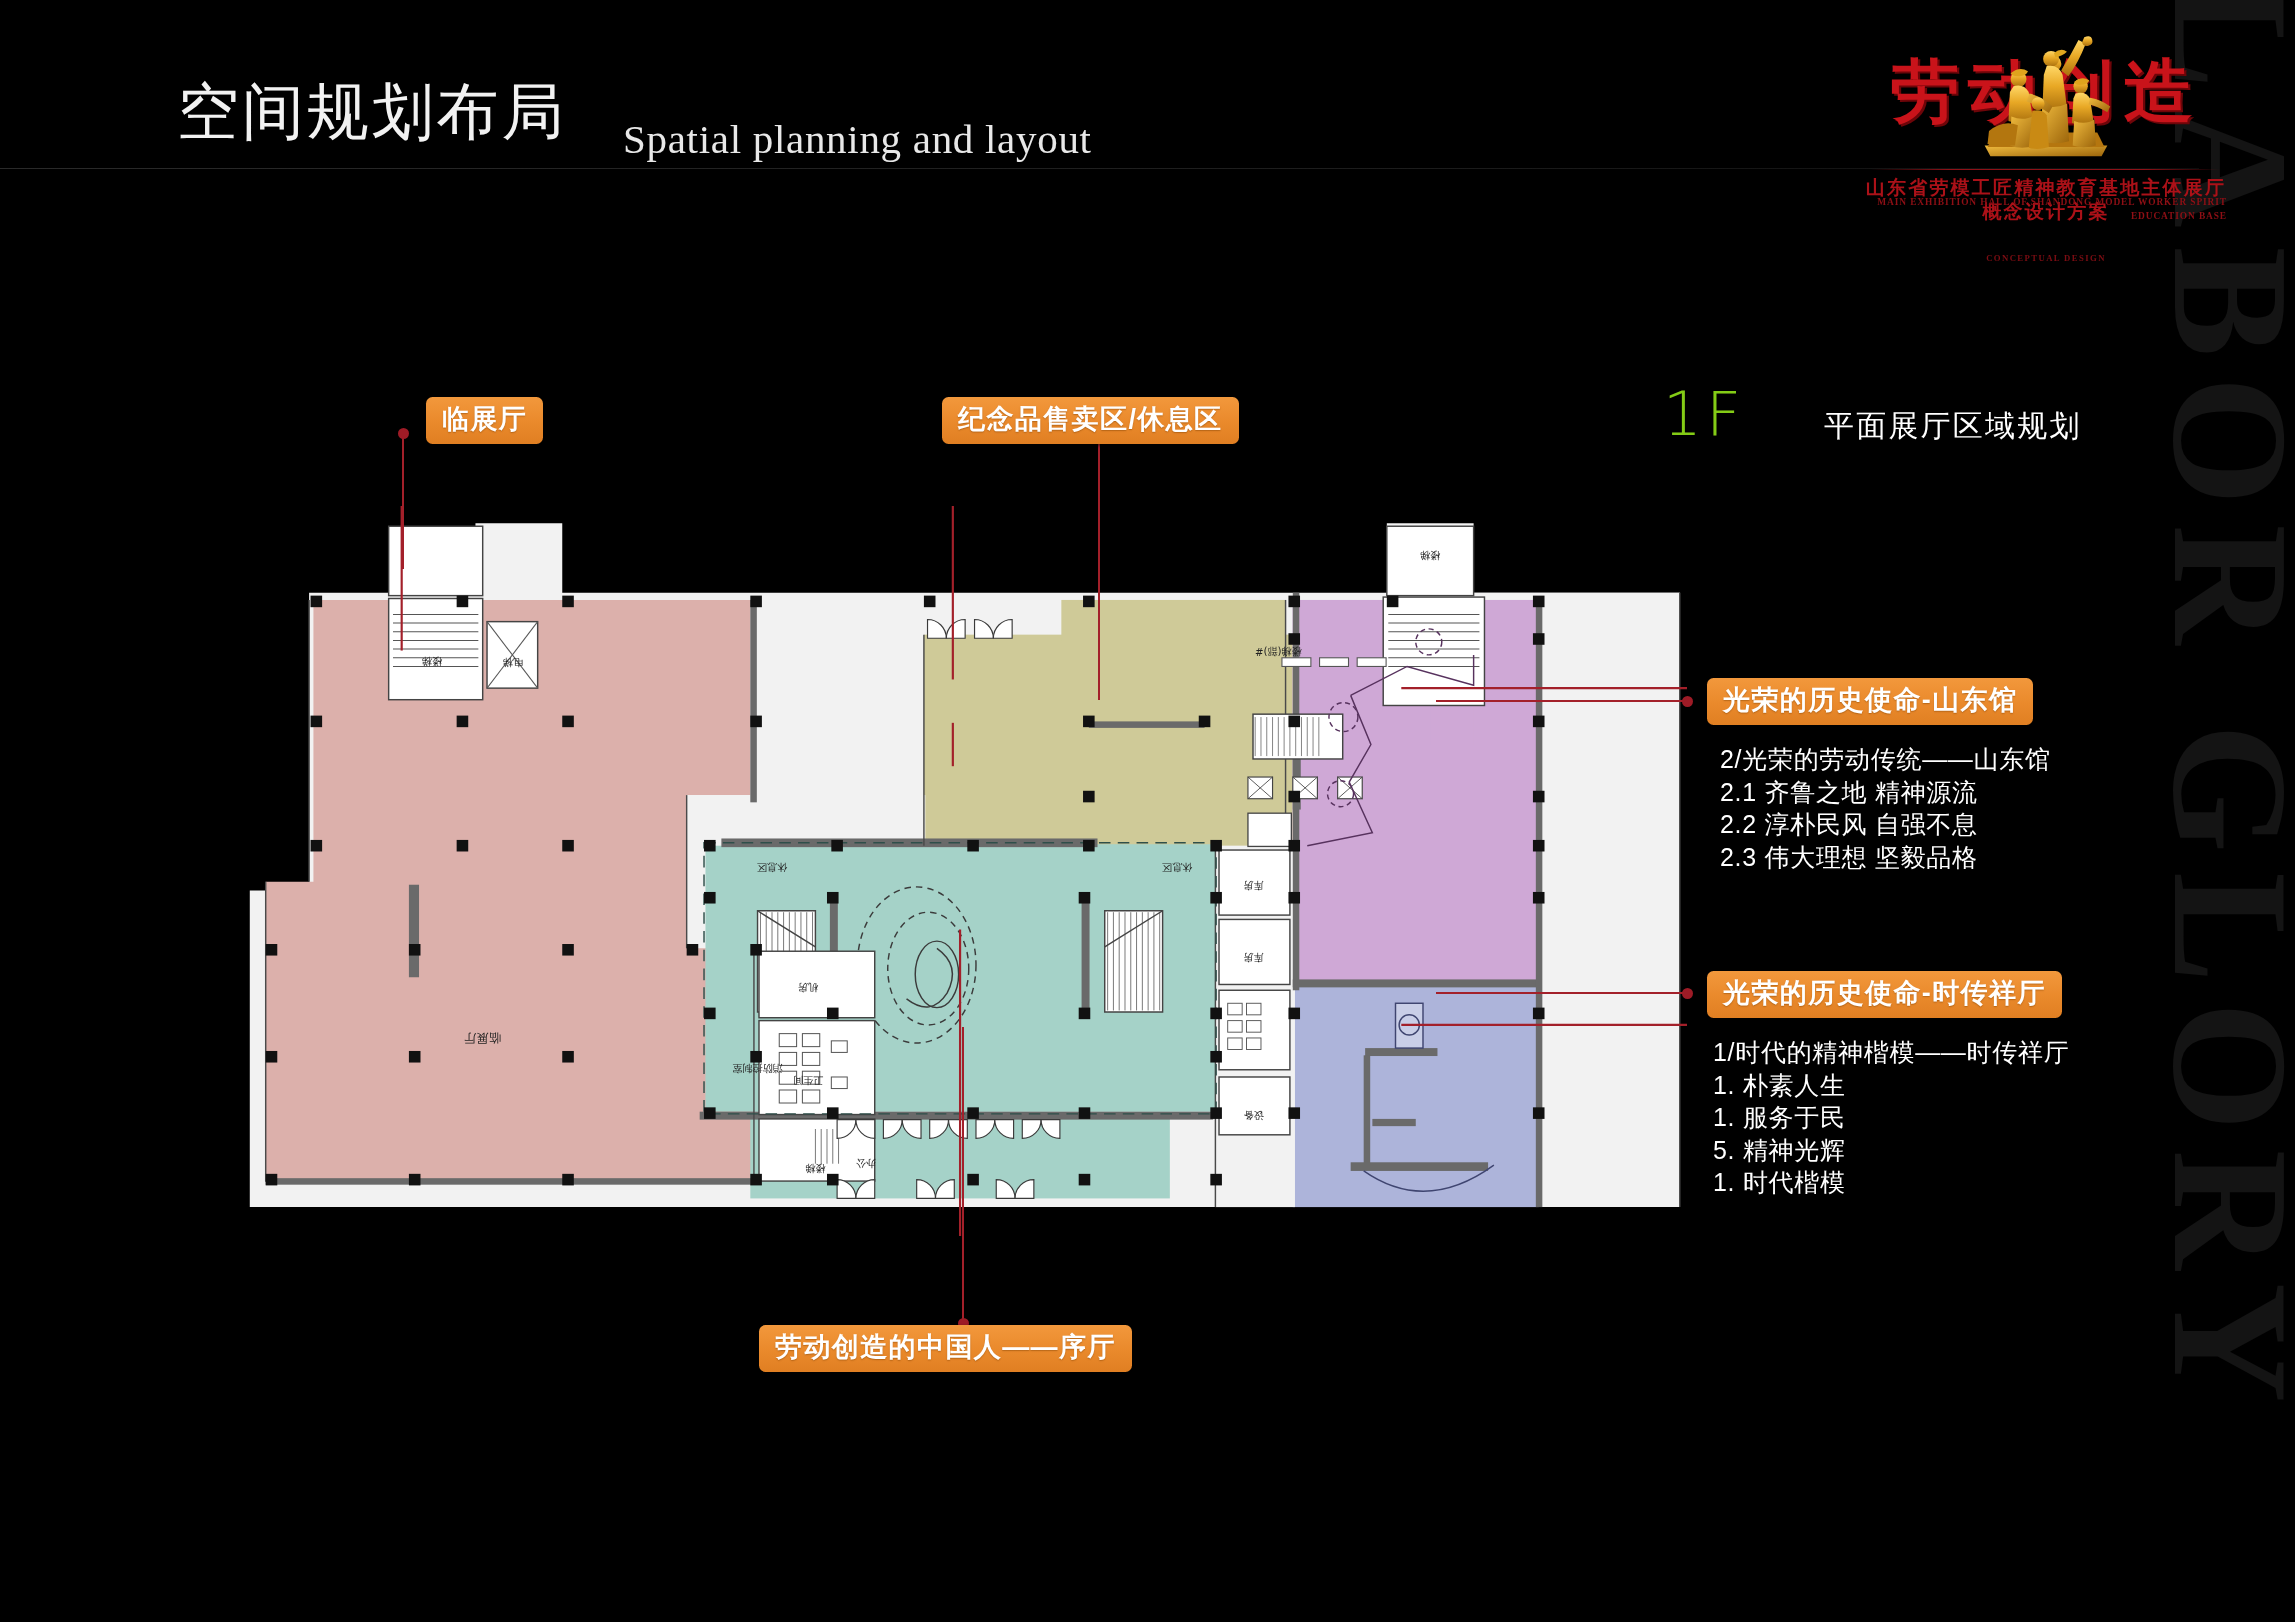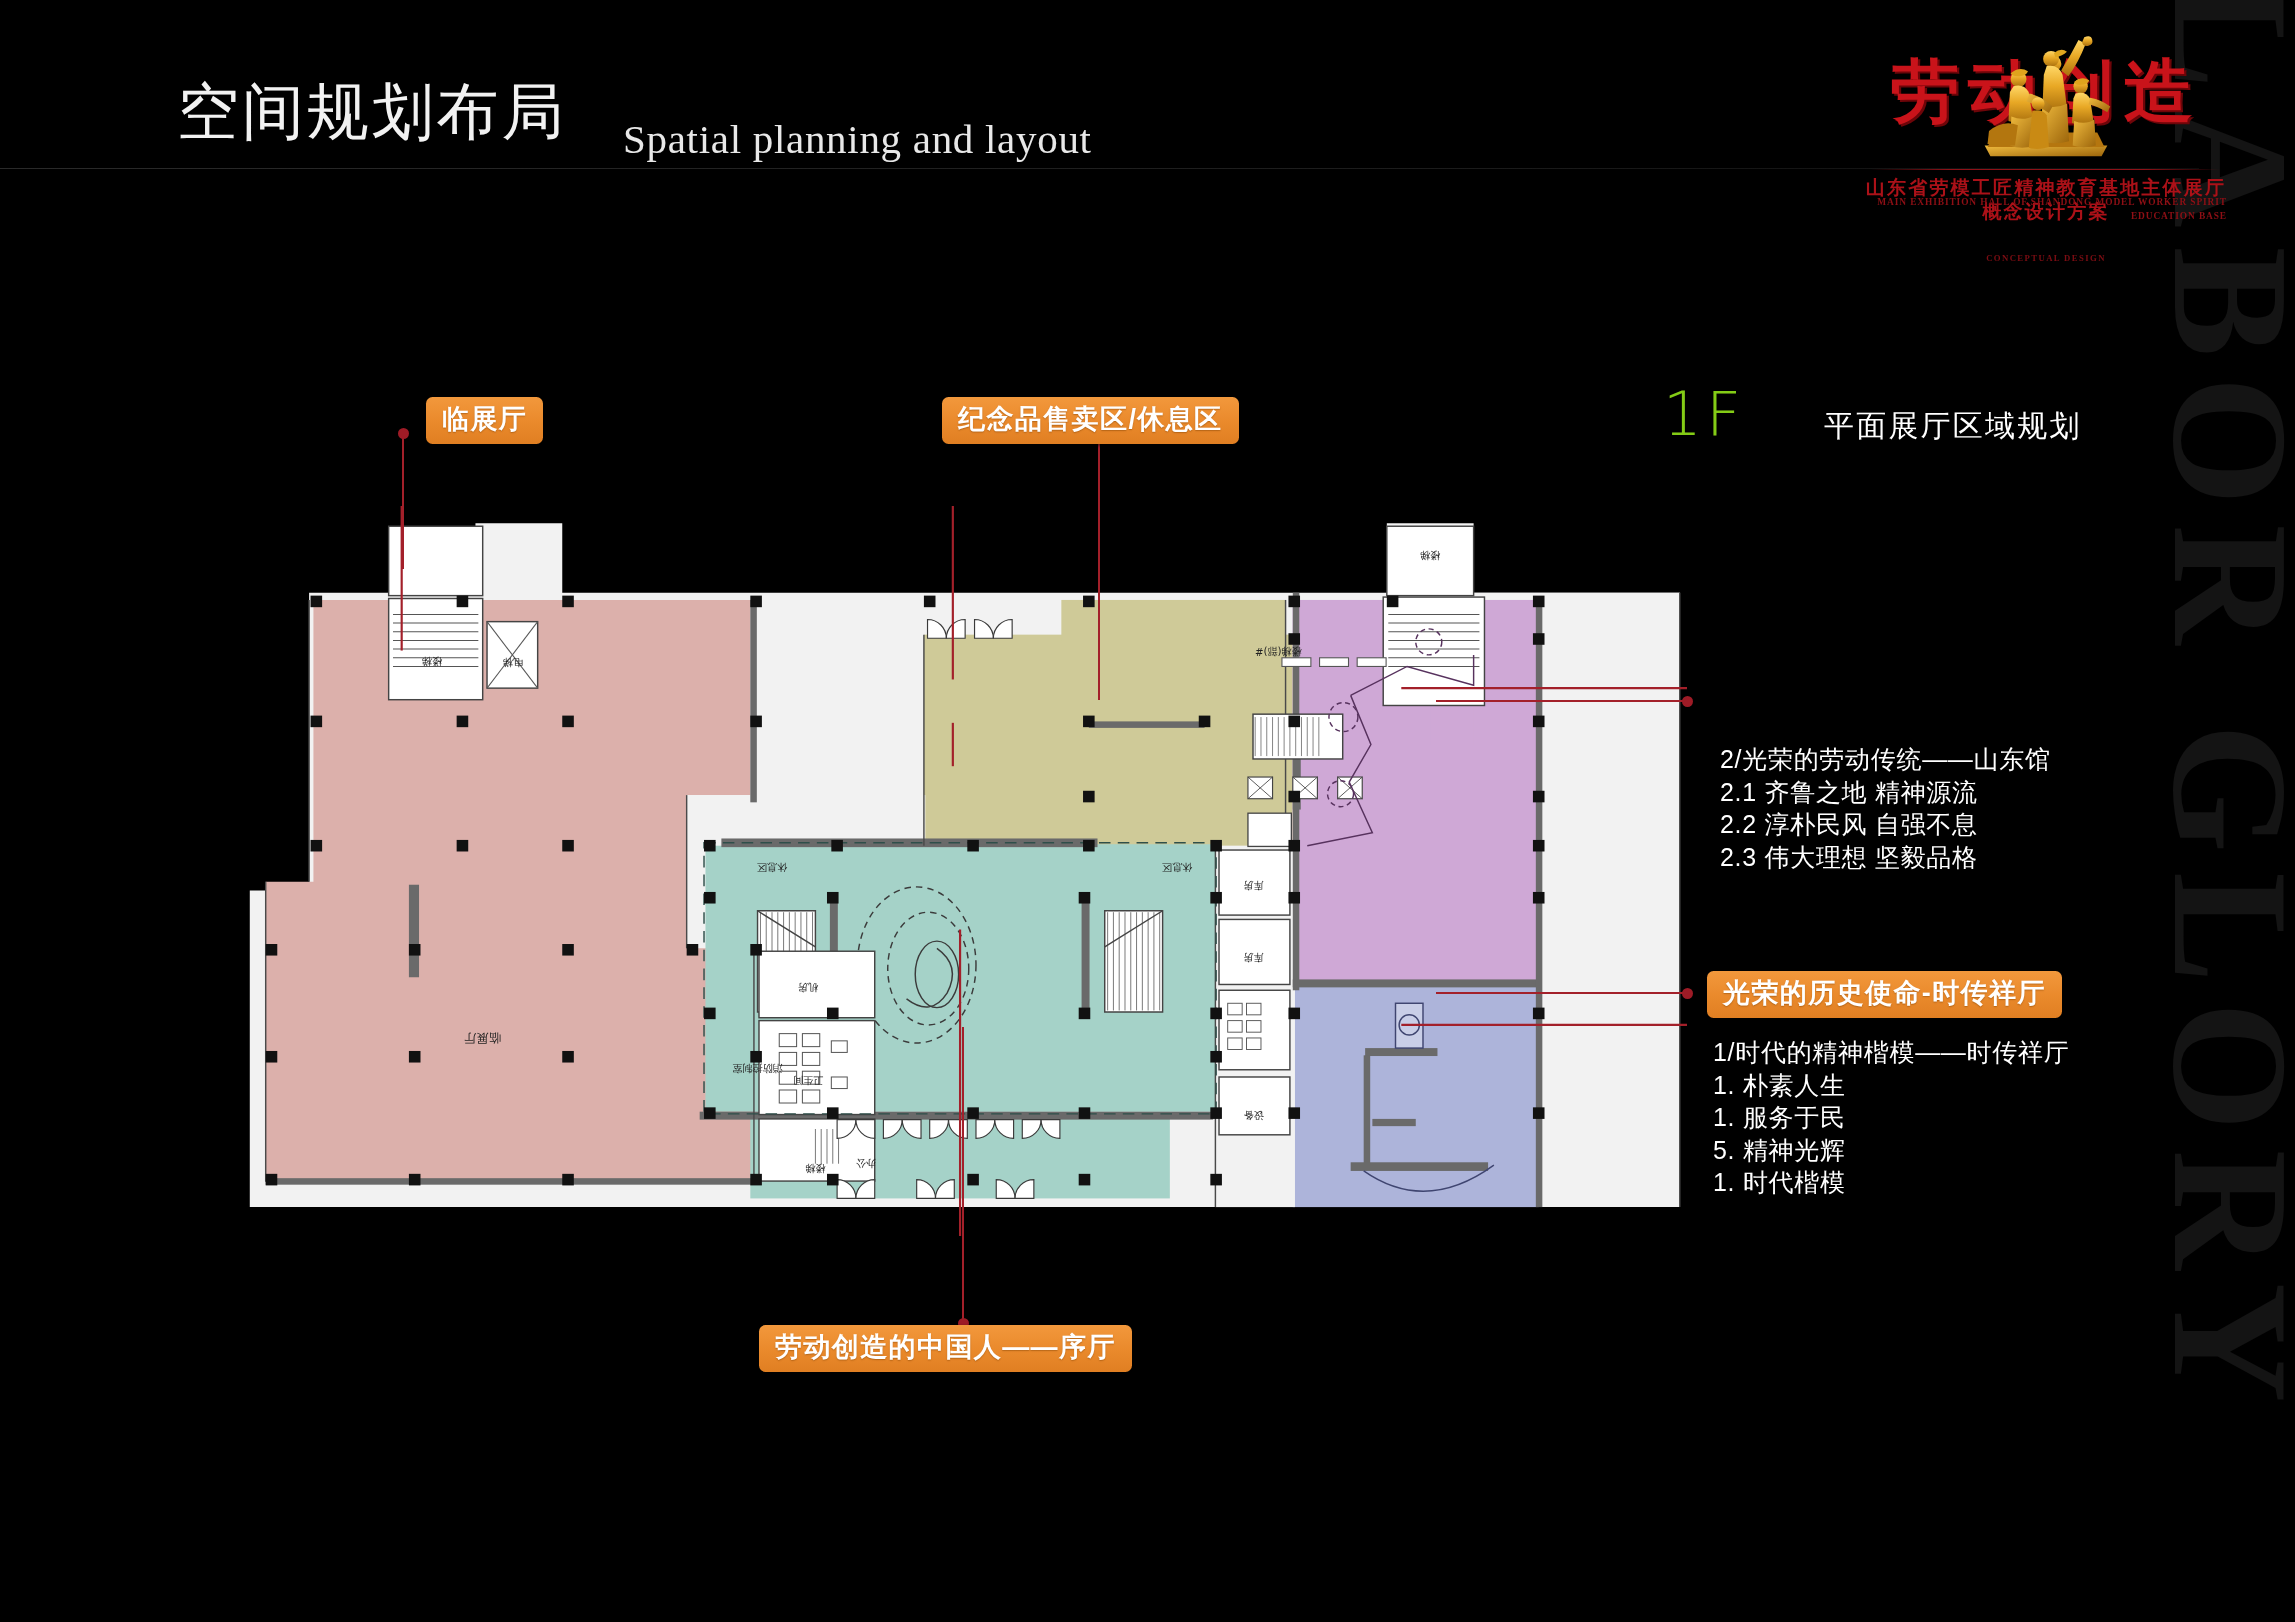--- a/index.html
+++ b/index.html
@@ -573,20 +573,21 @@
   <div class="leader h" style="left:1436px;top:992px;width:252px;"></div>
   <div class="dot" style="left:1682px;top:988px;"></div>
 
   <div class="leader v" style="left:962px;top:1027px;height:297px;"></div>
   <div class="dot" style="left:958px;top:1318px;"></div>
 
   <div class="pill" style="left:426px;top:397px;">临展厅</div>
 
   <div class="pill" style="left:942px;top:397px;">纪念品售卖区/休息区</div>
 
+  <div class="pill" style="left:1707px;top:678px;">光荣的历史使命-山东馆</div>
 
   <div class="pill" style="left:759px;top:1325px;">劳动创造的中国人——序厅</div>
 
   <div class="pill" style="left:1707px;top:971px;">光荣的历史使命-时传祥厅</div>
 
   <div class="desc" style="left:1720px;top:743px;">
     <div>2/光荣的劳动传统——山东馆</div>
     <div>2.1 齐鲁之地 精神源流</div>
     <div>2.2 淳朴民风 自强不息</div>
     <div>2.3 伟大理想 坚毅品格</div>

